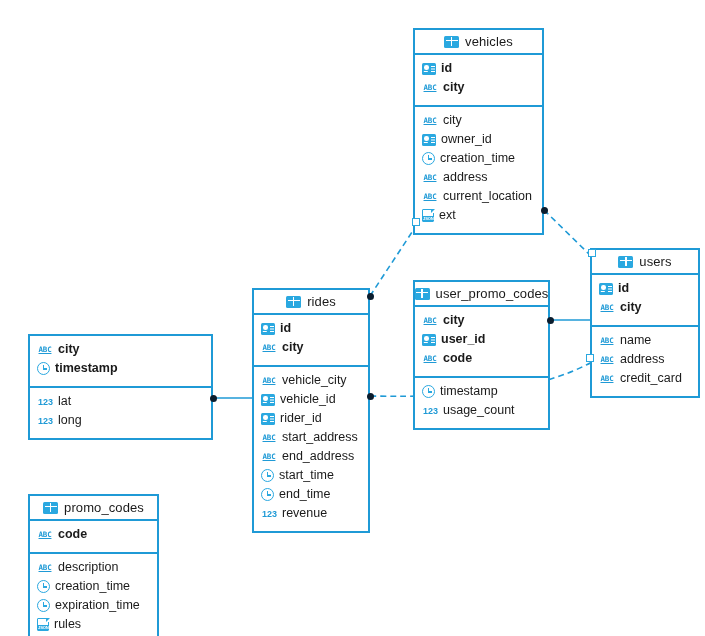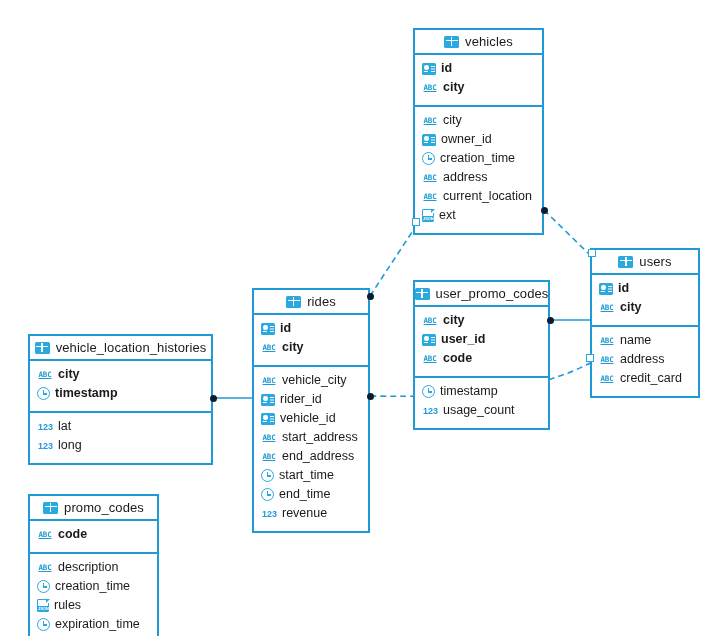--- a/index.html
+++ b/index.html
@@ -241,25 +241,25 @@
           <span class="col-name">city</span>
         </div>
       </div>
       <div class="col-group">
         <div class="col-row">
           <span class="ticon icon-abc">ABC</span>
           <span class="col-name">vehicle_city</span>
         </div>
         <div class="col-row">
           <span class="ticon icon-uuid"></span>
+          <span class="col-name">vehicle_id</span>
+        </div>
+        <div class="col-row">
+          <span class="ticon icon-uuid"></span>
           <span class="col-name">rider_id</span>
-        </div>
-        <div class="col-row">
-          <span class="ticon icon-uuid"></span>
-          <span class="col-name">vehicle_id</span>
         </div>
         <div class="col-row">
           <span class="ticon icon-abc">ABC</span>
           <span class="col-name">start_address</span>
         </div>
         <div class="col-row">
           <span class="ticon icon-abc">ABC</span>
           <span class="col-name">end_address</span>
         </div>
         <div class="col-row">
@@ -270,24 +270,20 @@
           <span class="ticon icon-clock"></span>
           <span class="col-name">end_time</span>
         </div>
         <div class="col-row">
           <span class="ticon icon-num">123</span>
           <span class="col-name">revenue</span>
         </div>
       </div>
     </div>
     <div class="table-node" style="left: 28px; top: 334px; width: 185px;">
-      <div class="tbl-header">
-        <span class="ticon icon-table"></span>
-        <span class="tbl-title">vehicle_location_histories</span>
-      </div>
       <div class="col-group pk-group">
         <div class="col-row pk">
           <span class="ticon icon-abc">ABC</span>
           <span class="col-name">city</span>
         </div>
         <div class="col-row pk">
           <span class="ticon icon-clock"></span>
           <span class="col-name">timestamp</span>
         </div>
       </div>
@@ -314,30 +310,30 @@
         </div>
       </div>
       <div class="col-group">
         <div class="col-row">
           <span class="ticon icon-abc">ABC</span>
           <span class="col-name">description</span>
         </div>
         <div class="col-row">
           <span class="ticon icon-clock"></span>
           <span class="col-name">creation_time</span>
+        </div>
+        <div class="col-row">
+          <span class="ticon icon-clock"></span>
+          <span class="col-name">expiration_time</span>
         </div>
         <div class="col-row">
           <span class="ticon icon-json">
             <span class="json-lbl">JSON</span>
           </span>
           <span class="col-name">rules</span>
-        </div>
-        <div class="col-row">
-          <span class="ticon icon-clock"></span>
-          <span class="col-name">expiration_time</span>
         </div>
       </div>
     </div>
     <div class="ep ep-dot" style="left: 209.5px; top: 394.5px;"></div>
     <div class="ep ep-dot" style="left: 366.5px; top: 292.5px;"></div>
     <div class="ep ep-sq" style="left: 412px; top: 218px;"></div>
     <div class="ep ep-dot" style="left: 540.5px; top: 206.5px;"></div>
     <div class="ep ep-sq" style="left: 588px; top: 249px;"></div>
     <div class="ep ep-dot" style="left: 546.5px; top: 316.5px;"></div>
     <div class="ep ep-dot" style="left: 366.5px; top: 392.5px;"></div>

